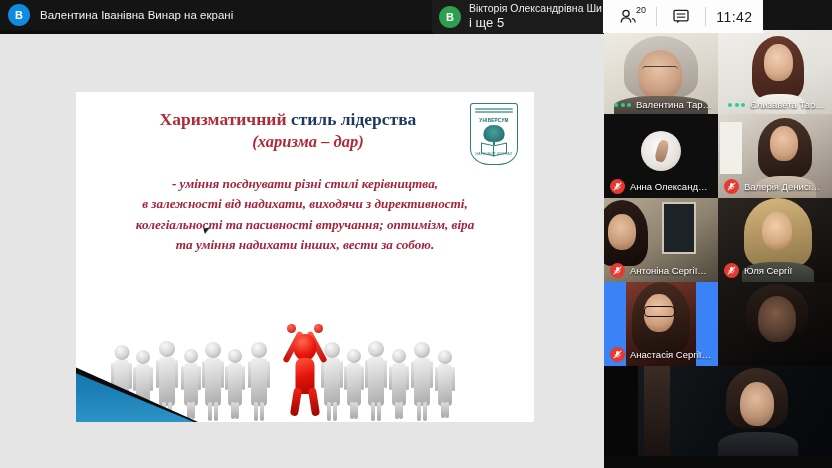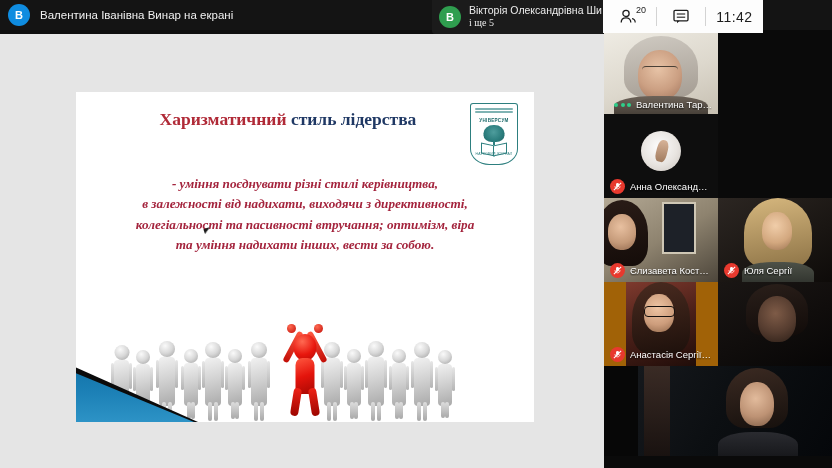--- a/index.html
+++ b/index.html
@@ -28,21 +28,21 @@
   .host-name { color: #f1f1f1; font-size: 11.5px; white-space: nowrap; }
 
   .second-chip {
     position: absolute; left: 432px; top: 0px;
     width: 172px; height: 34px; background: #1b1b1b;
     border-bottom-left-radius: 3px;
     display: flex; align-items: center; gap: 8px; padding-left: 7px;
   }
   .second-chip .lines { display: flex; flex-direction: column; line-height: 1.25; }
   .second-chip .l1 { color: #ececec; font-size: 10.5px; white-space: nowrap; }
-  .second-chip .l2 { color: #ececec; font-size: 10px; white-space: nowrap; font-family: Liberation Serif, serif; }
+  .second-chip .l2 { color: #ececec; font-size: 13px; white-space: nowrap; }
 
   
   .ctrlstrip {
     position: absolute; left: 603px; top: 0; width: 160px; height: 33px;
     background: #fdfdfd;
     display: flex; align-items: center;
   }
   .ctrl-item {
     height: 33px; display: flex; align-items: center; justify-content: center;
     position: relative;
@@ -333,20 +333,21 @@
 
   </div>
 
   <div class="stage">
     <div class="slide">
 
       <div class="slide-title">
         <div class="ln1">
           <span class="tw-red">Харизматичний</span><span class="tw-navy"> стиль лідерства</span>
         </div>
+        <div class="ln2">(харизма – дар)</div>
       </div>
 
       <div class="crest">
         <div class="crest-body"></div>
         <div class="crest-topline">
             <i></i>
             <i></i>
           </div>
         <div class="crest-word">УНІВЕРСУМ</div>
         <div class="crest-tree"></div>
@@ -490,58 +491,93 @@
         <div class="tile-label">
           <span class="speak-dots">
               <i></i>
               <i></i>
               <i></i>
             </span>
           <span class="nm">Валентина Тара…</span>
         </div>
       </div>
 
+      <div class="tile tile-half">
+        <div class="vid">
+          <div class="bgwall" style="background:linear-gradient(160deg,#efeeea 0%,#e2e0da 60%,#cfccc4 100%)"></div>
+          <div class="hair" style="left:34px;top:6px;width:52px;height:64px;background:linear-gradient(170deg,#6a3a2c,#3e2018);"></div>
+          <div class="face" style="left:46px;top:14px;width:29px;height:37px;background:radial-gradient(circle at 45% 36%,#f0cfb4 0%,#d7ab8b 58%,#a87d60 100%);"></div>
+          <div class="body" style="left:36px;width:52px;height:26px;background:linear-gradient(180deg,#f3f1ec,#d9d5cd);"></div>
+        </div>
+        <div class="tile-label">
+          <span class="speak-dots">
+              <i></i>
+              <i></i>
+              <i></i>
+            </span>
+          <span class="nm">Єлизавета Тара…</span>
+        </div>
+      </div>
     </div>
 
     <div class="grid-row">
 
       <div class="tile tile-half" style="background:#0e0e0e">
         <div class="avatar-img"></div>
         <div class="tile-label">
           <span class="mute-badge">
             <svg width="9" height="9" viewBox="0 0 10 10">
                 <rect x="3.4" y="1" width="3.2" height="5" rx="1.6" fill="#fff"></rect>
                 <path d="M2.2 4.6c0 1.8 1.3 3 2.8 3s2.8-1.2 2.8-3" fill="none" stroke="#fff" stroke-width="0.9"></path>
                 <line x1="1" y1="9" x2="9" y2="1" stroke="#fff" stroke-width="1.2"></line>
               </svg>
           </span>
           <span class="nm">Анна Олександ…</span>
         </div>
       </div>
 
-    </div>
-
-    <div class="grid-row">
-
       <div class="tile tile-half">
         <div class="vid">
-          <div class="bgwall" style="background:linear-gradient(150deg,#b3a894 0%,#8e836f 50%,#4d463b 100%)"></div>
-          <div style="position:absolute;left:58px;top:4px;width:34px;height:52px;background:#1d2128;border:2px solid #cfc7b5;"></div>
-          <div class="hair" style="left:-8px;top:2px;width:52px;height:66px;background:linear-gradient(170deg,#2a1c17,#140c09);"></div>
-          <div class="face" style="left:4px;top:16px;width:28px;height:36px;background:radial-gradient(circle at 45% 36%,#e8c0a0 0%,#c59a79 58%,#91684d 100%);"></div>
+          <div class="bgwall" style="background:linear-gradient(155deg,#dfd9d1 0%,#bfb6ab 45%,#8d837a 100%)"></div>
+          <div style="position:absolute;left:2px;top:8px;width:22px;height:52px;background:#f2efe9;"></div>
+          <div class="hair" style="left:40px;top:4px;width:54px;height:60px;background:linear-gradient(170deg,#4a352a,#241711);"></div>
+          <div class="face" style="left:52px;top:12px;width:28px;height:35px;background:radial-gradient(circle at 45% 36%,#ecc6a6 0%,#cfa280 58%,#9c7254 100%);"></div>
+          <div class="body" style="left:36px;width:62px;height:28px;background:linear-gradient(180deg,#cdbfae,#9e8f7e);"></div>
         </div>
         <div class="tile-label">
           <span class="mute-badge">
             <svg width="9" height="9" viewBox="0 0 10 10">
                 <rect x="3.4" y="1" width="3.2" height="5" rx="1.6" fill="#fff"></rect>
                 <path d="M2.2 4.6c0 1.8 1.3 3 2.8 3s2.8-1.2 2.8-3" fill="none" stroke="#fff" stroke-width="0.9"></path>
                 <line x1="1" y1="9" x2="9" y2="1" stroke="#fff" stroke-width="1.2"></line>
               </svg>
           </span>
-          <span class="nm">Єлизавета Костя…</span>
+          <span class="nm">Валерія Денисі…</span>
+        </div>
+      </div>
+    </div>
+
+    <div class="grid-row">
+
+      <div class="tile tile-half">
+        <div class="vid">
+          <div class="bgwall" style="background:linear-gradient(150deg,#b3a894 0%,#8e836f 50%,#4d463b 100%)"></div>
+          <div style="position:absolute;left:58px;top:4px;width:34px;height:52px;background:#1d2128;border:2px solid #cfc7b5;"></div>
+          <div class="hair" style="left:-8px;top:2px;width:52px;height:66px;background:linear-gradient(170deg,#2a1c17,#140c09);"></div>
+          <div class="face" style="left:4px;top:16px;width:28px;height:36px;background:radial-gradient(circle at 45% 36%,#e8c0a0 0%,#c59a79 58%,#91684d 100%);"></div>
+        </div>
+        <div class="tile-label">
+          <span class="mute-badge">
+            <svg width="9" height="9" viewBox="0 0 10 10">
+                <rect x="3.4" y="1" width="3.2" height="5" rx="1.6" fill="#fff"></rect>
+                <path d="M2.2 4.6c0 1.8 1.3 3 2.8 3s2.8-1.2 2.8-3" fill="none" stroke="#fff" stroke-width="0.9"></path>
+                <line x1="1" y1="9" x2="9" y2="1" stroke="#fff" stroke-width="1.2"></line>
+              </svg>
+          </span>
+          <span class="nm">Антоніна Сергії…</span>
         </div>
       </div>
 
       <div class="tile tile-half">
         <div class="vid">
           <div class="bgwall" style="background:linear-gradient(150deg,#2c2622 0%,#1a1613 60%,#0e0b09 100%)"></div>
           <div class="hair" style="left:26px;top:0px;width:68px;height:70px;background:linear-gradient(170deg,#d6b77e,#8d7346);"></div>
           <div class="face" style="left:44px;top:14px;width:30px;height:38px;background:radial-gradient(circle at 45% 36%,#f0cda9 0%,#d3a87f 58%,#9b7352 100%);"></div>
           <div class="body" style="left:24px;width:72px;height:26px;background:linear-gradient(180deg,#4d5148,#2b2e29);"></div>
         </div>
@@ -553,21 +589,21 @@
                 <line x1="1" y1="9" x2="9" y2="1" stroke="#fff" stroke-width="1.2"></line>
               </svg>
           </span>
           <span class="nm">Юля Сергії</span>
         </div>
       </div>
     </div>
 
     <div class="grid-row">
 
-      <div class="tile tile-half" style="background:#a16207">
+      <div class="tile tile-half" style="background:#3b82f6">
         <div class="vid" style="left:22px;right:22px;">
           <div class="bgwall" style="background:linear-gradient(160deg,#7e3a2e 0%,#4a1f18 50%,#200d09 100%)"></div>
           <div class="hair" style="left:6px;top:0px;width:58px;height:72px;background:linear-gradient(170deg,#4a2b20,#1d100b);"></div>
           <div class="face" style="left:18px;top:12px;width:30px;height:38px;background:radial-gradient(circle at 45% 36%,#eec5a4 0%,#cd9d7c 58%,#8f6649 100%);"></div>
           <div style="position:absolute;left:18px;top:24px;width:31px;height:11px;border:1.6px solid #15100e;border-radius:4px;"></div>
         </div>
         <div class="tile-label">
           <span class="mute-badge">
             <svg width="9" height="9" viewBox="0 0 10 10">
                 <rect x="3.4" y="1" width="3.2" height="5" rx="1.6" fill="#fff"></rect>

